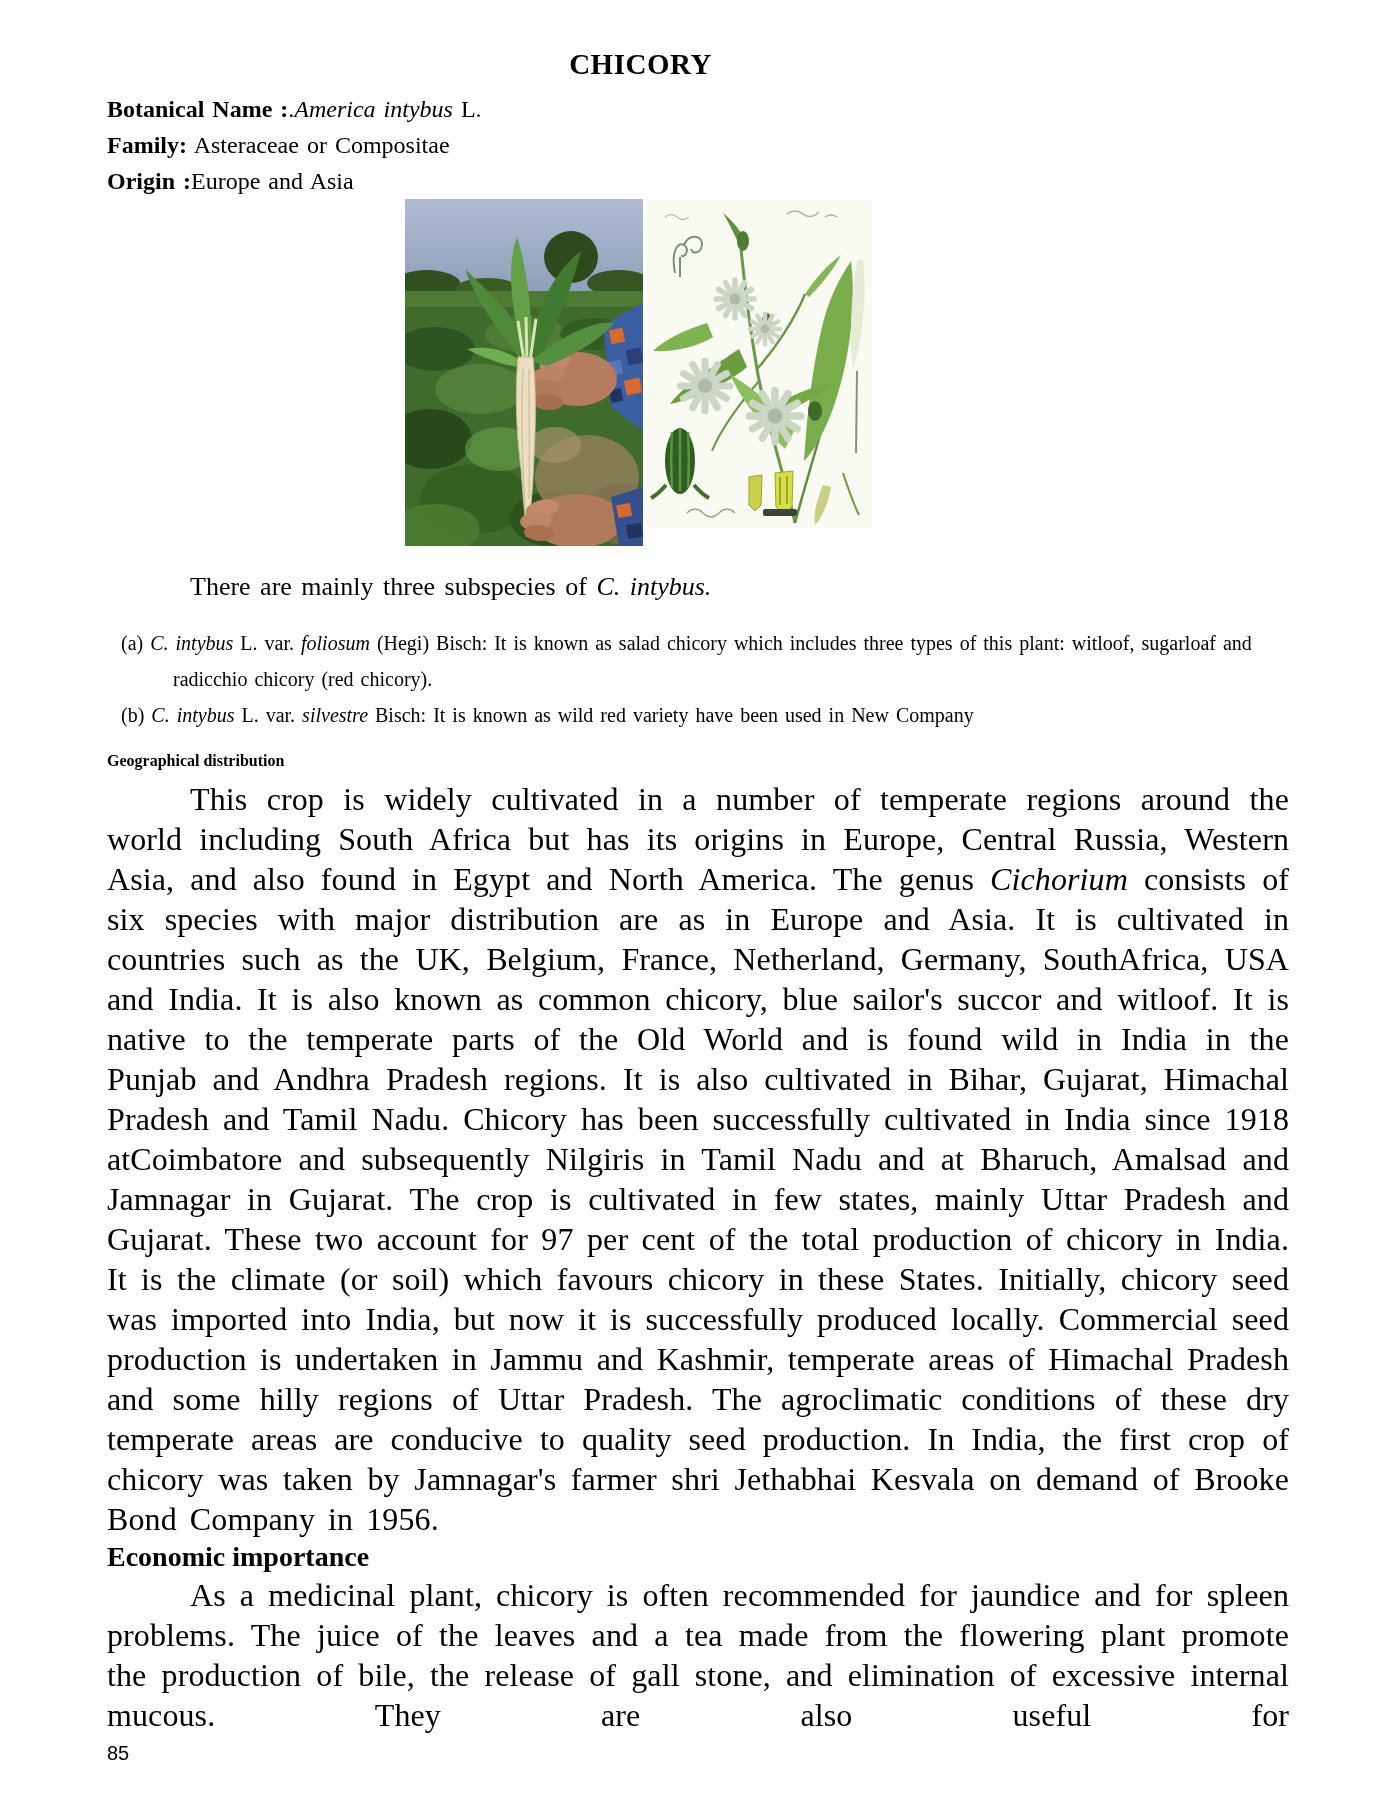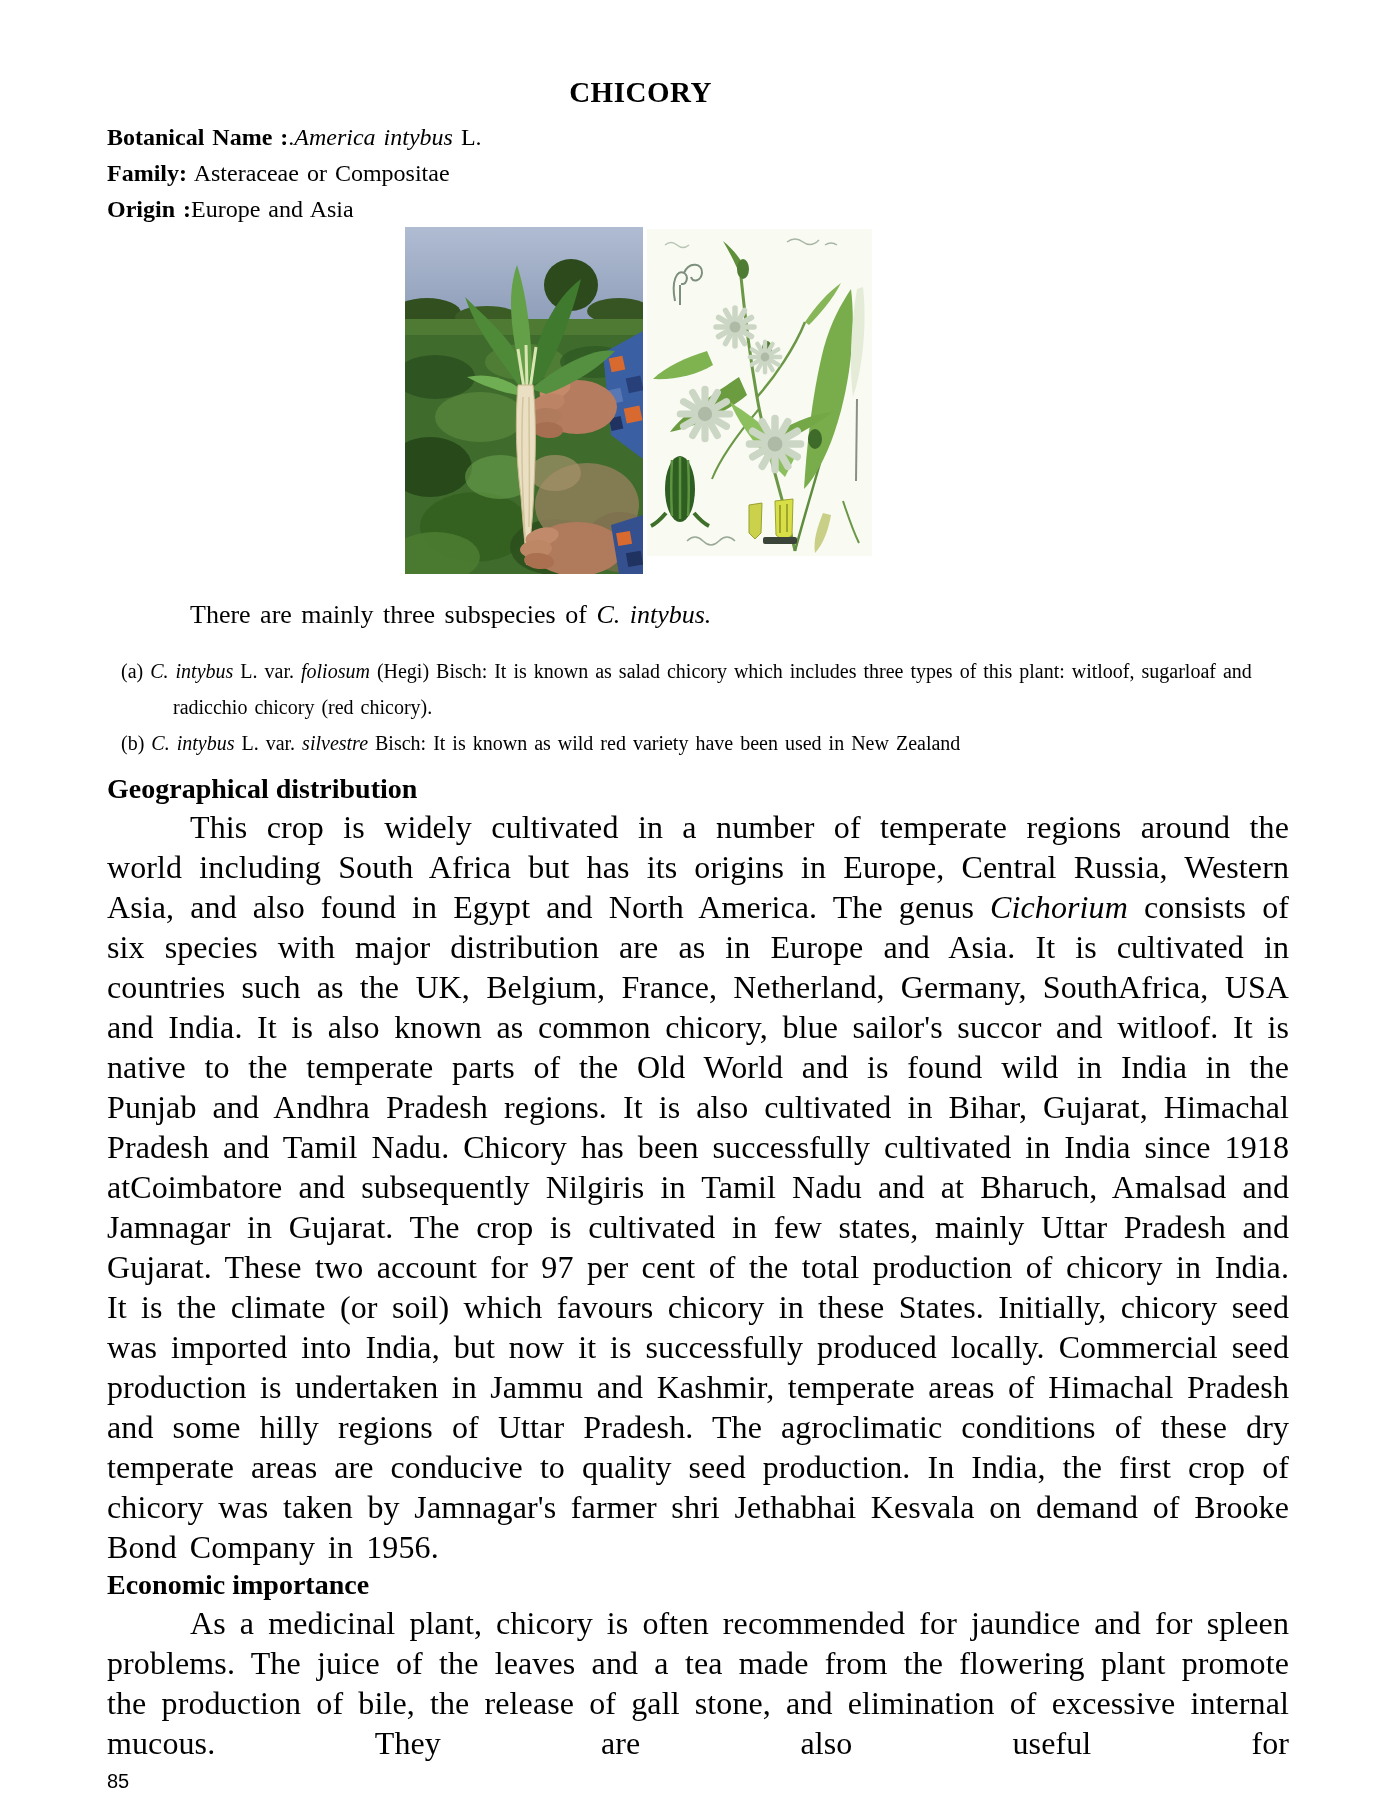--- a/index.html
+++ b/index.html
@@ -1,36 +1,36 @@
 <!DOCTYPE html>
 <html><head>
 <meta charset="utf-8">
 <style>
   html,body{margin:0;padding:0;background:#ffffff;}
   .page{
     width:1389px;height:1797px;background:#ffffff;color:#000;
     font-family:"Liberation Serif",serif;position:relative;overflow:hidden;
   }
-  .content{padding:45px 100px 0 107px;margin-top:28px;}
+  .content{padding:45px 100px 0 107px;}
   .title{
     font-size:29px;line-height:38px;margin:0 115px 0 0;text-align:center;
     letter-spacing:0.5px;
   }
   .meta{font-size:24px;line-height:36px;margin:0;word-spacing:2px;}
   .meta-block{margin-top:8px;}
   .figure-row{margin:0 0 0 298px;display:flex;align-items:flex-start;gap:4px;height:348px;}
   .figure-row svg{display:block;}
   .fig-right{margin-top:2px;}
   .intro{font-size:26px;line-height:36px;margin:22px 0 0 0;text-indent:83px;word-spacing:3px;}
   .list{margin:20px 0 0 0;}
   .list-item{
     font-size:20px;line-height:36px;margin:0;
     padding-left:66px;text-indent:-52px;word-spacing:2px;
   }
-  .heading{font-size:28px;line-height:36px;margin:10px 0 0 0;font-weight:bold;}
+  .heading{font-size:16px;line-height:36px;margin:10px 0 0 0;font-weight:bold;}
   .heading2{font-size:28px;line-height:36px;margin:0;font-weight:bold;}
   .para{
     font-size:32px;line-height:40px;margin:0;text-align:justify;
     text-indent:83px;word-spacing:5px;letter-spacing:0.1px;
   }
   .justify-last{text-align-last:justify;}
   .page-num{
     margin-top:6px;margin-right:115px;
     font-family:"Liberation Sans",sans-serif;font-weight:normal;font-size:20px;line-height:24px;
   }
@@ -175,21 +175,21 @@
         <rect x="116" y="308" width="34" height="7" rx="2" fill="#3a4438"></rect>
         <path d="M210,170 L209,252" stroke="#8a8f86" stroke-width="2"></path>
         <path d="M196,272 C201,287 206,302 212,314" stroke="#6b9747" stroke-width="2" fill="none"></path>
       </svg>
     </div>
 
     <p class="intro"><span class="">There are mainly three subspecies of </span><span class="i">C. intybus.</span></p>
 
     <div class="list">
         <p class="list-item"><span class="">(a) </span><span class="i">C. intybus</span><span class=""> L. var. </span><span class="i">foliosum</span><span class=""> (Hegi) Bisch: It is known as salad chicory which includes three types of this plant: witloof, sugarloaf and radicchio chicory (red chicory).</span></p>
-        <p class="list-item"><span class="">(b) </span><span class="i">C. intybus</span><span class=""> L. var. </span><span class="i">silvestre</span><span class=""> Bisch: It is known as wild red variety have been used in New Zealand</span></p>
+        <p class="list-item"><span class="">(b) </span><span class="i">C. intybus</span><span class=""> L. var. </span><span class="i">silvestre</span><span class=""> Bisch: It is known as wild red variety have been used in New Company</span></p>
       </div>
 
     <h2 class="heading">Geographical distribution</h2>
     <p class="para"><span class="">This crop is widely cultivated in a number of temperate regions around the world including South Africa but has its origins in Europe, Central Russia, Western Asia, and also found in Egypt and North America. The genus </span><span class="i">Cichorium</span><span class=""> consists of six species with major distribution are as in Europe and Asia. It is cultivated in countries such as the UK, Belgium, France, Netherland, Germany, SouthAfrica, USA and India. It is also known as common chicory, blue sailor's succor and witloof. It is native to the temperate parts of the Old World and is found wild in India in the Punjab and Andhra Pradesh regions. It is also cultivated in Bihar, Gujarat, Himachal Pradesh and Tamil Nadu. Chicory has been successfully cultivated in India since 1918 atCoimbatore and subsequently Nilgiris in Tamil Nadu and at Bharuch,  Amalsad and Jamnagar in Gujarat. The crop is cultivated in few states, mainly Uttar Pradesh and Gujarat. These two account for 97 per cent of the total production of chicory in India. It is the climate (or soil) which favours chicory in these States. Initially, chicory seed was imported into India, but now it is successfully produced locally. Commercial seed production is undertaken in Jammu and Kashmir, temperate areas of Himachal Pradesh and some hilly regions of Uttar Pradesh. The agroclimatic conditions of these dry temperate areas are conducive to quality seed production. In India, the first crop of chicory was taken by Jamnagar's farmer shri Jethabhai Kesvala on demand of Brooke Bond Company in 1956.</span></p>
 
     <h2 class="heading2">Economic importance</h2>
     <p class="para justify-last"><span class="">As a medicinal plant, chicory is often recommended for jaundice and for spleen problems. The juice of the leaves and a tea made from the flowering plant promote the production of bile, the release of gall stone, and elimination of excessive internal mucous. They are also useful for</span></p>
 
     <div class="page-num">85</div>
   </div>

